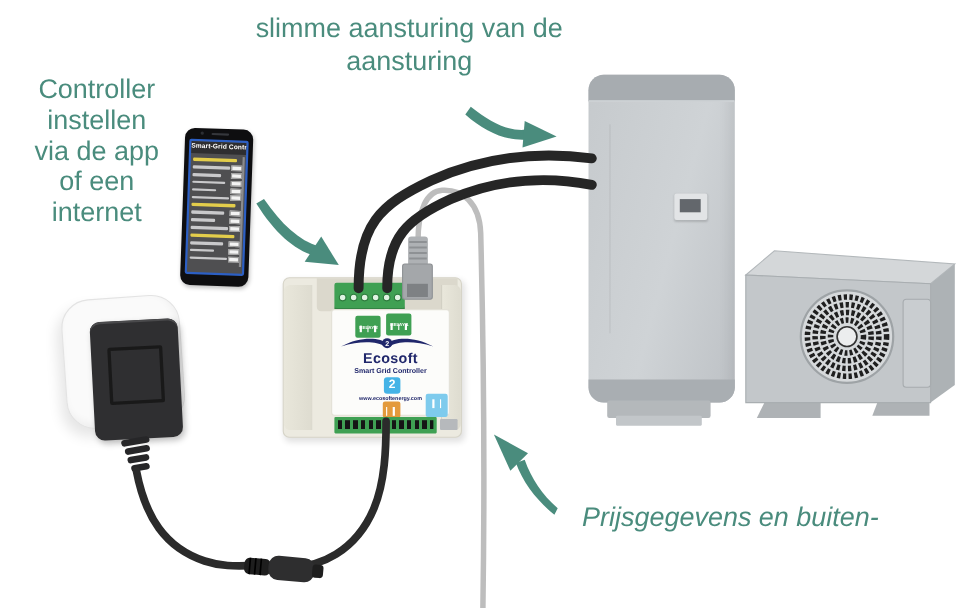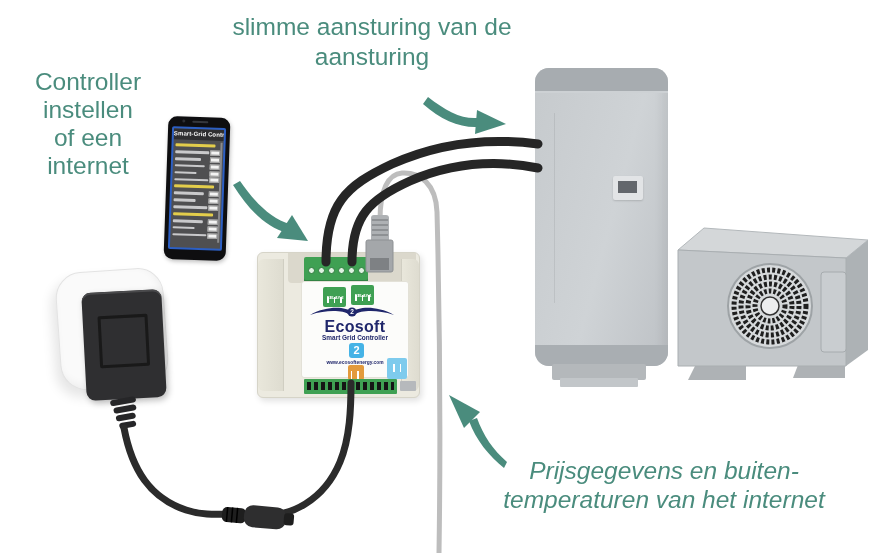--- a/index.html
+++ b/index.html
@@ -70,21 +70,21 @@
          border-radius:3px;}
   .relay-label{position:absolute;width:23px;height:20px;background:var(--terminal-green);border-radius:2px;
                text-align:center;color:#fff;}
   .rl-1{left:21px;top:5px;}
   .rl-2{left:49px;top:3px;}
   .marks{height:9px;padding-top:2px;}
   .marks i{display:inline-block;width:1.5px;height:6px;background:#fff;margin:0 2.5px;}
   .rl-text{display:block;font-size:6px;transform:scale(.68);transform-origin:center top;white-space:nowrap;font-weight:bold;}
   .logo-svg{position:absolute;left:4px;top:21px;}
   .brand{position:absolute;left:0;top:36px;width:100%;text-align:center;color:var(--navy);
-         font-size:16px;font-weight:bold;letter-spacing:.3px;}
+         font-size:13px;font-weight:bold;letter-spacing:.3px;}
   .product{position:absolute;left:0;top:52px;width:100%;text-align:center;color:var(--navy);
            font-size:7px;font-weight:bold;transform:scale(.92);}
   .badge{position:absolute;left:47px;top:61px;width:15px;height:15px;background:var(--badge-blue);border-radius:3px;
          color:#fff;font-size:11px;font-weight:bold;text-align:center;line-height:15px;}
   .website{position:absolute;left:0;top:77px;width:100%;text-align:center;color:var(--navy);
            font-size:7px;font-weight:bold;transform:scale(.70);white-space:nowrap;}
   .lab-orange{position:absolute;left:46px;top:83px;width:16px;height:15px;background:var(--label-orange);border-radius:2px;}
   .lab-orange i,.lab-blue i{display:inline-block;width:1.5px;height:8px;background:#fff;margin:3px 2.5px 0 2.5px;}
   .lab-blue{position:absolute;left:85px;top:76px;width:20px;height:21px;background:var(--label-lightblue);border-radius:2px;
             text-align:center;}
@@ -296,21 +296,21 @@
     </g>
   </svg>
 
   <div class="note note-top">
     <div>slimme aansturing van de</div>
     <div>aansturing</div>
   </div>
   <div class="note note-left">
     <div>Controller</div>
     <div>instellen</div>
+    <div>via de app</div>
     <div>of een</div>
     <div>internet</div>
   </div>
   <div class="note note-bottom">
     <div>Prijsgegevens en buiten-</div>
-    <div>temperaturen van het internet</div>
   </div>
 
 </div>
 
 </body></html>

